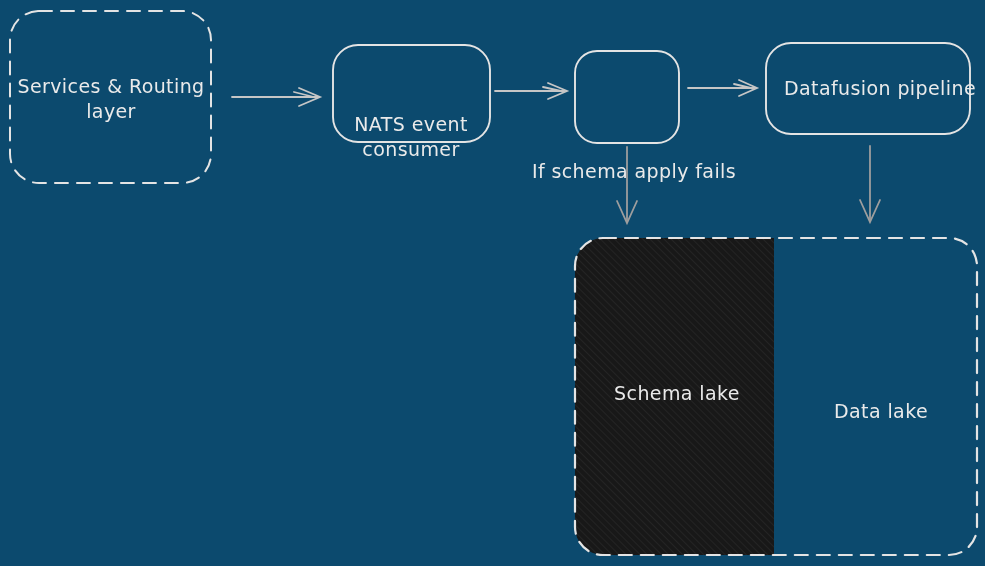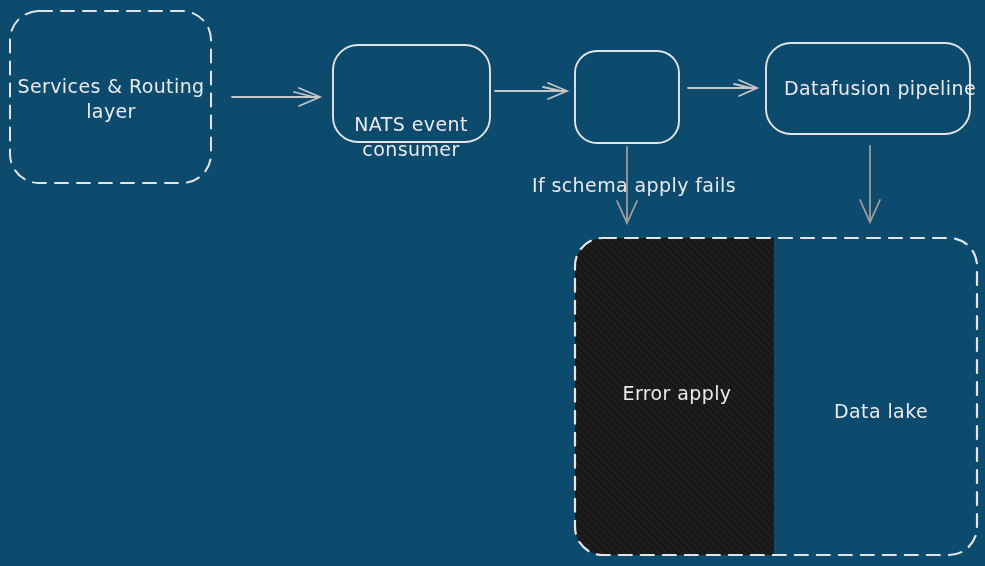--- a/index.html
+++ b/index.html
@@ -32,21 +32,21 @@
     letter-spacing: 0.4px;
     white-space: pre-line;
   }
   .label.nowrap { white-space: nowrap; }
   .label-services   { left: 111px; top: 99px;  width: 195px; }
   .label-nats       { left: 411px; top: 93px;  width: 135px; margin-top: 44px; }
   .label-schema     { left: 627px; top: 96px;  width: 105px; }
   .label-datafusion { left: 868px; top: 89px; margin-left: 12px;  }
   .label-error-lake { left: 677px; top: 394px; }
   .label-data-lake  { left: 881px; top: 412px; }
-  .label-edge-fail  { left: 634px; top: 186px; }
+  .label-edge-fail  { left: 634px; top: 172px; }
 </style>
 </head>
 <body>
 
 <div class="canvas">
 
   <svg class="diagram-svg" viewBox="0 0 985 566">
     <defs>
       <pattern id="hatch" width="5" height="5" patternUnits="userSpaceOnUse" patternTransform="rotate(-45)">
         <rect width="5" height="5" fill="#181818"></rect>
@@ -97,19 +97,19 @@
     </g>
   </svg>
 
   <div class="label label-services">Services &amp; Routing layer</div>
 
   <div class="label label-nats">NATS event consumer</div>
 
 
   <div class="label label-datafusion nowrap">Datafusion pipeline</div>
 
-  <div class="label label-error-lake nowrap">Error apply</div>
+  <div class="label label-error-lake nowrap">Schema lake</div>
 
   <div class="label label-data-lake nowrap">Data lake</div>
 
   <div class="label label-edge-fail nowrap">If schema apply fails</div>
 
 </div>
 
 </body></html>

